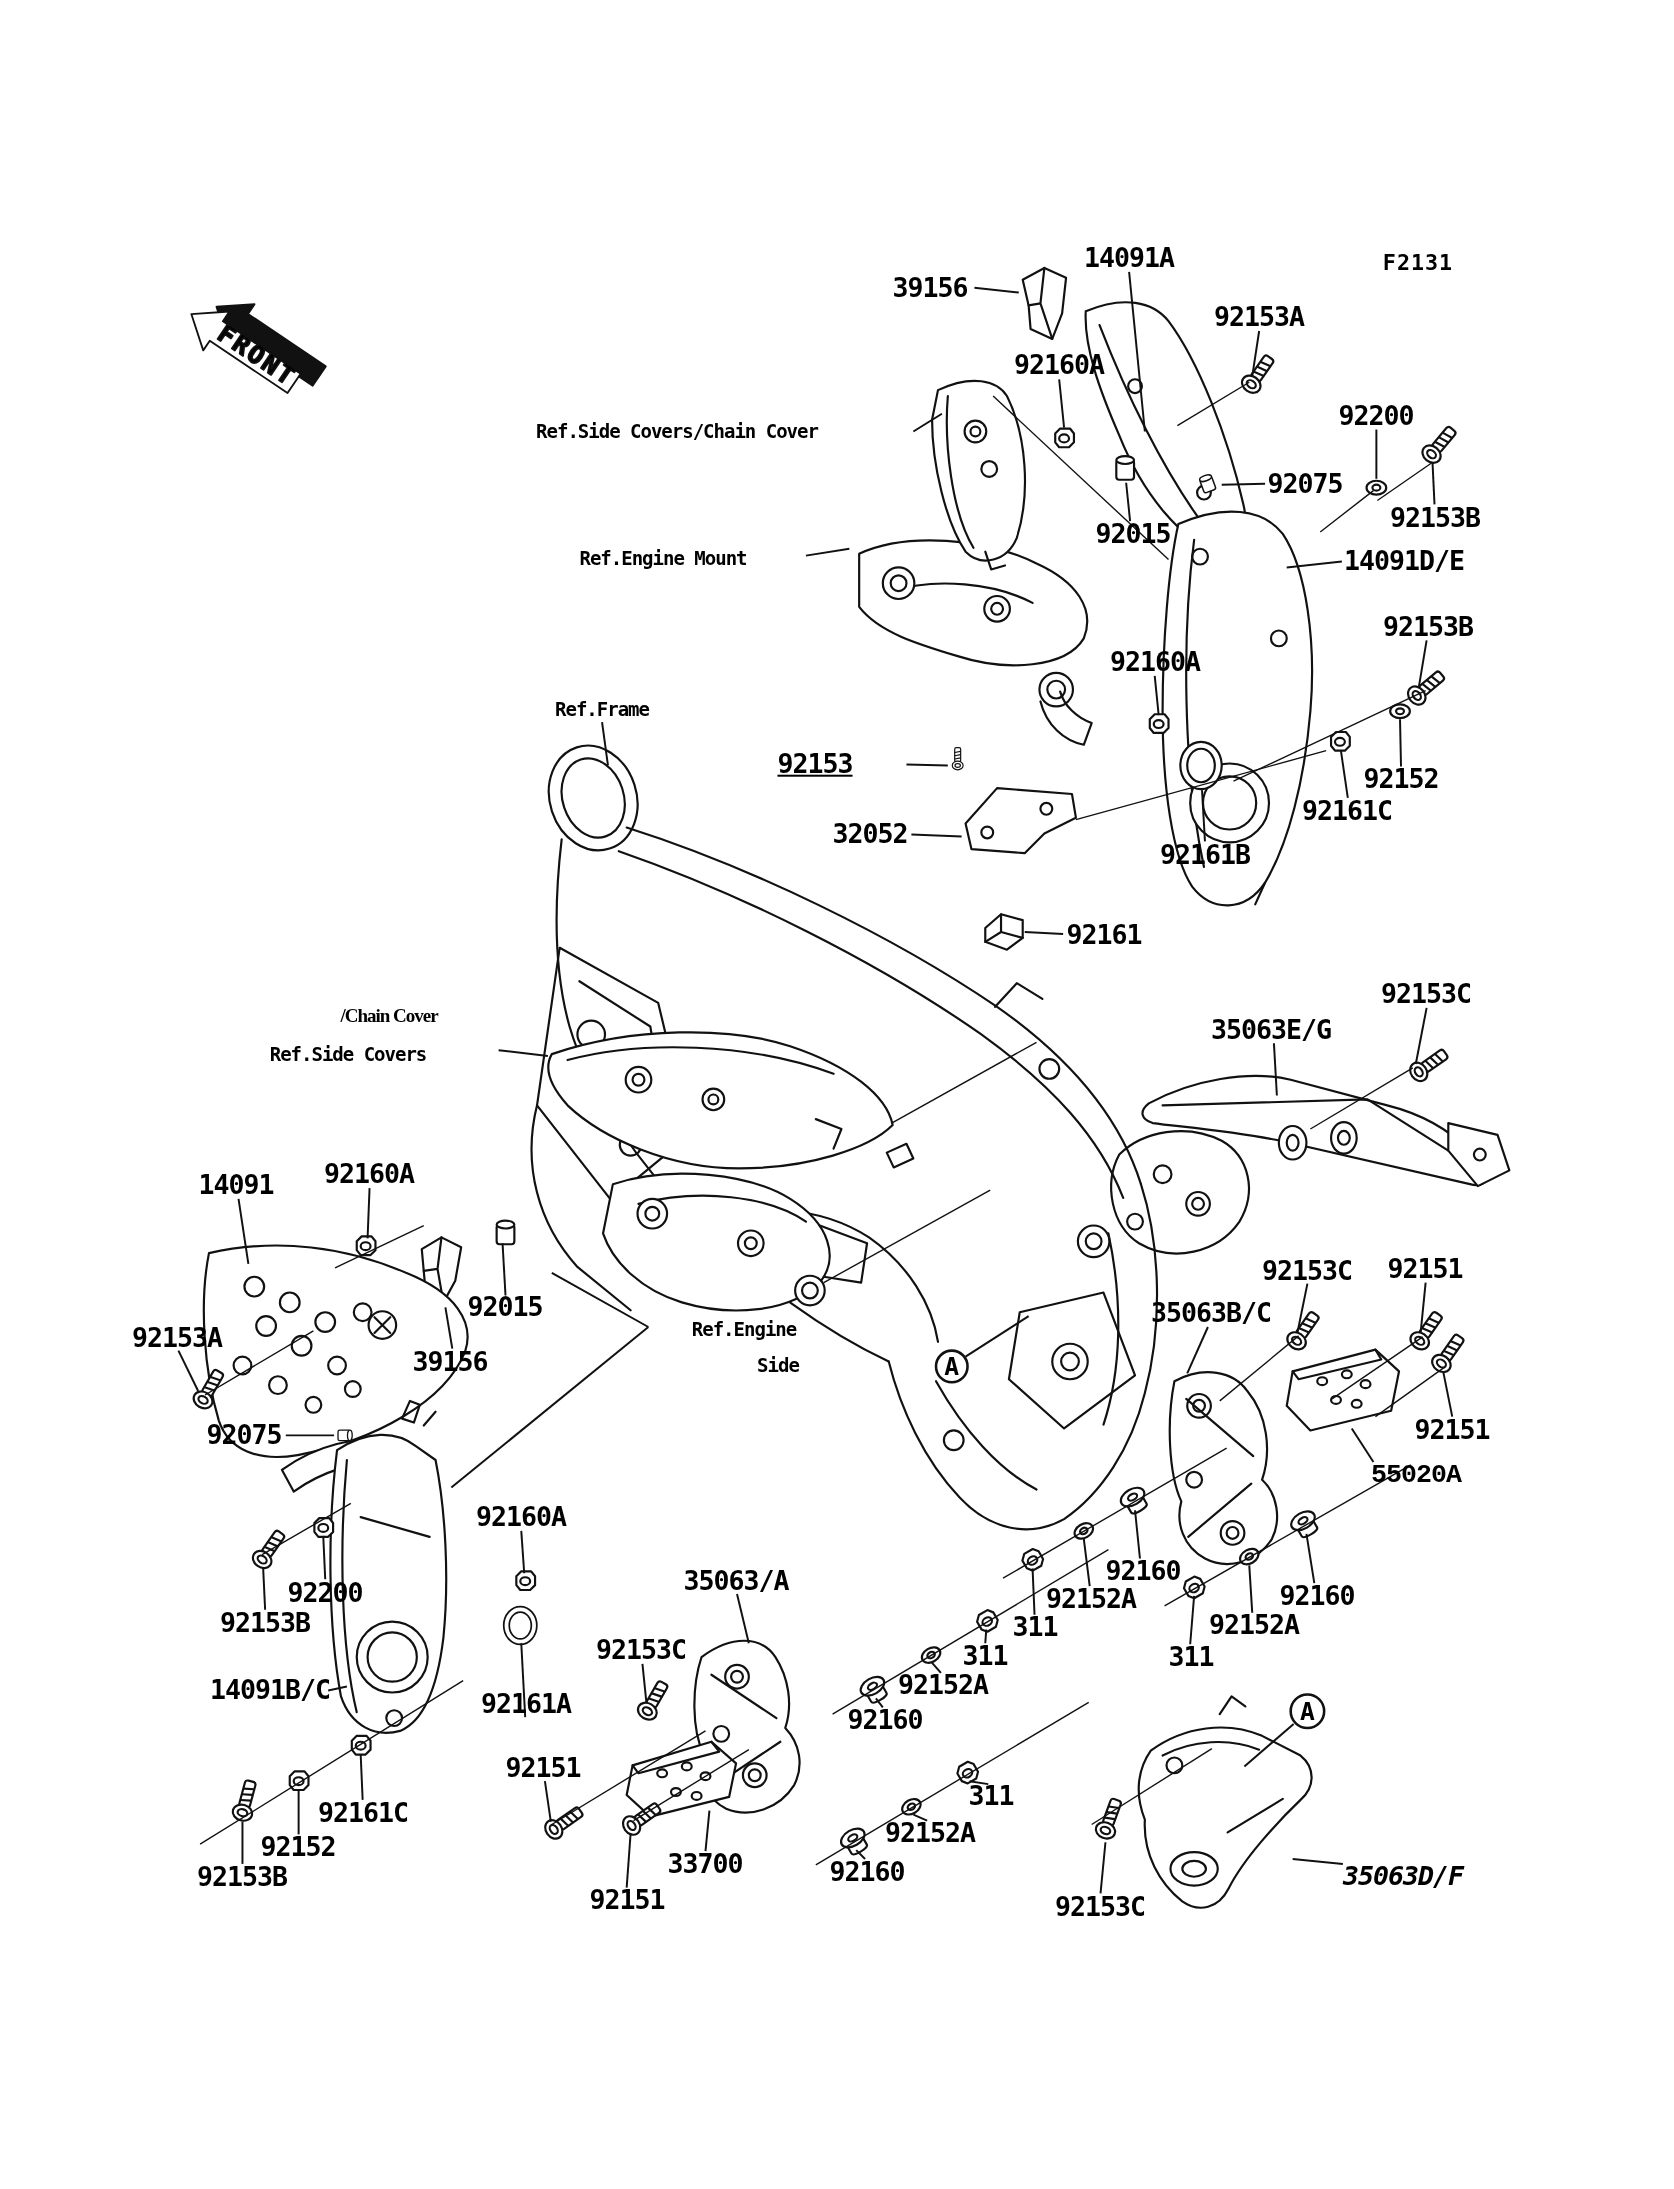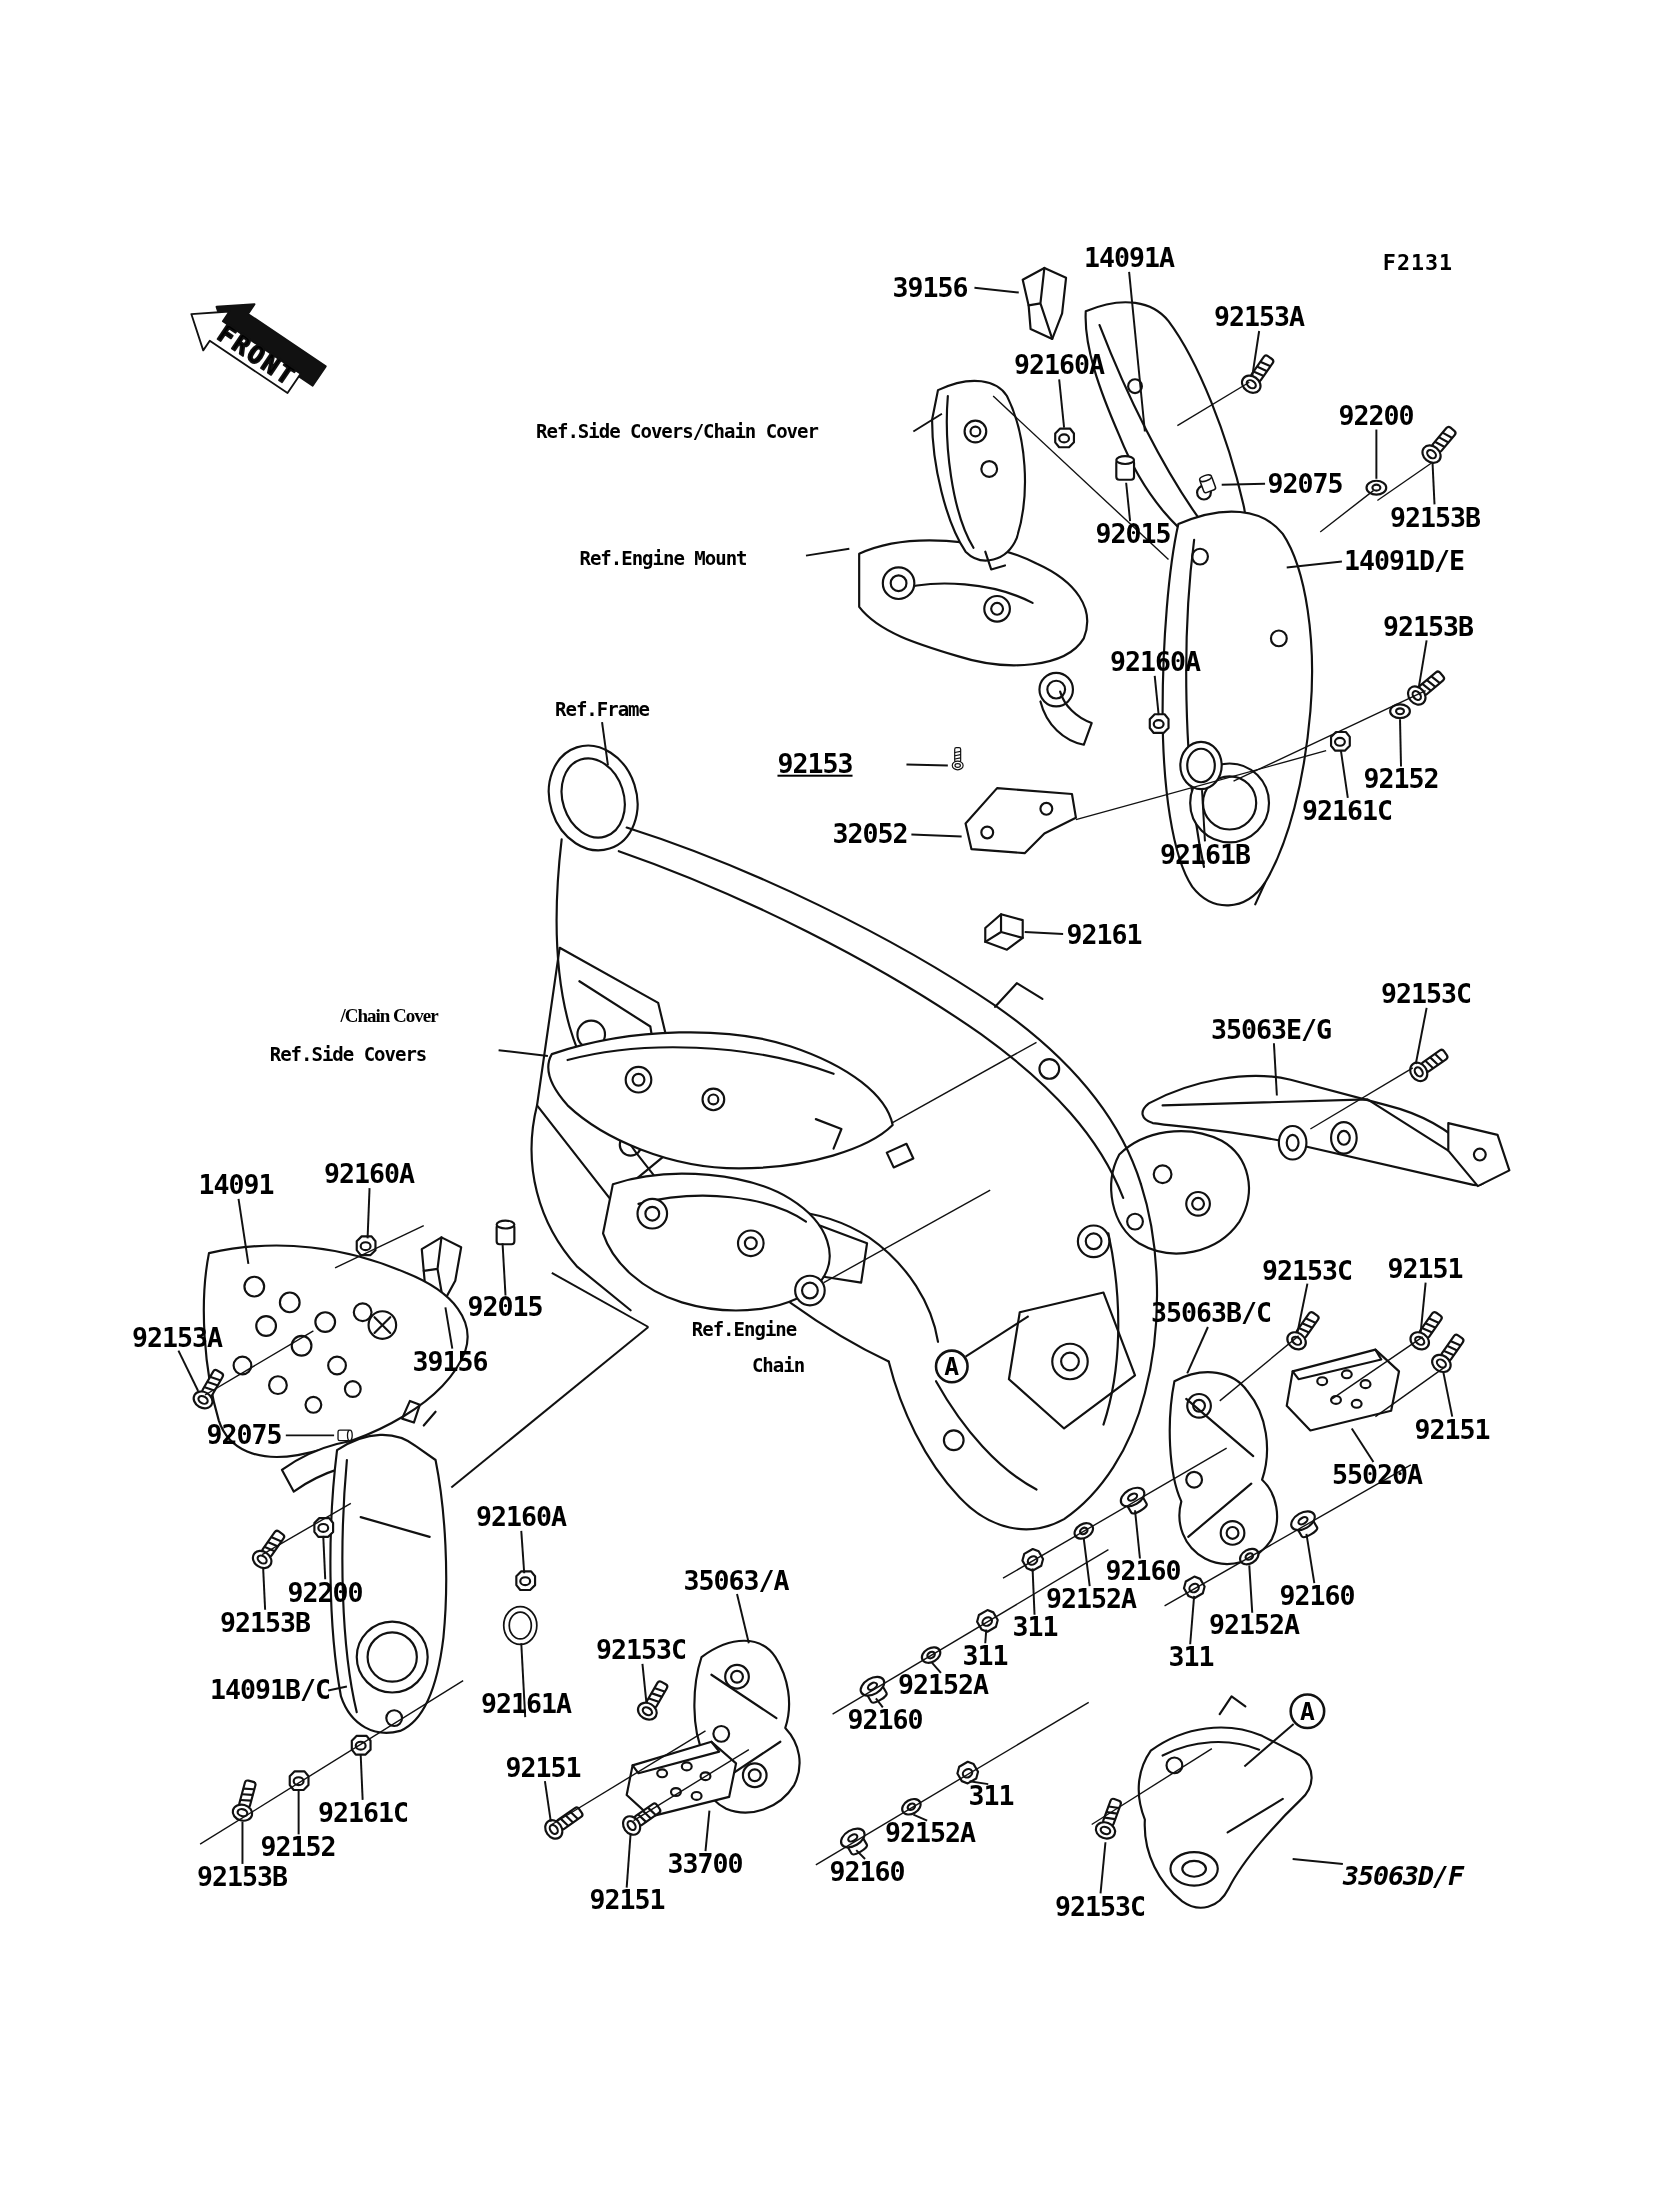--- a/index.html
+++ b/index.html
@@ -463,24 +463,24 @@
     <div class="lbl" style="left: 1143px; top: 1571px;">92160</div>
     <div class="lbl" style="left: 1091px; top: 1599px;">92152A</div>
     <div class="lbl" style="left: 1035px; top: 1627px;">311</div>
     <div class="lbl" style="left: 1317px; top: 1596px;">92160</div>
     <div class="lbl" style="left: 1254px; top: 1625px;">92152A</div>
     <div class="lbl" style="left: 1191px; top: 1657px;">311</div>
     <div class="lbl" style="left: 1307px; top: 1271px;">92153C</div>
     <div class="lbl" style="left: 1425px; top: 1269px;">92151</div>
     <div class="lbl" style="left: 1211px; top: 1313px;">35063B/C</div>
     <div class="lbl" style="left: 1452px; top: 1430px;">92151</div>
-    <div class="lbl" style="left: 1377px; top: 1475px;">55020A</div>
+    <div class="lbl" style="left: 1416px; top: 1475px; font-family: Liberation Mono, monospace;">55020A</div>
     <div class="lbl" style="left: 1403px; top: 1876px; font-style: italic;">35063D/F</div>
     <div class="lbl" style="left: 1100px; top: 1907px;">92153C</div>
     <div class="lbl ref" style="left: 677px; top: 431px;">Ref.Side Covers/Chain Cover</div>
     <div class="lbl ref" style="left: 663px; top: 558px;">Ref.Engine Mount</div>
     <div class="lbl ref" style="left: 602px; top: 709px;">Ref.Frame</div>
     <div class="lbl ref" style="left: 348px; top: 1018px; margin-top: 36px;">Ref.Side Covers</div>
     <div class="lbl ref" style="left: 389px; top: 1015px; font-family: Liberation Serif, serif;">/Chain Cover</div>
     <div class="lbl ref" style="left: 744px; top: 1329px;">Ref.Engine</div>
-    <div class="lbl ref" style="left: 778px; top: 1365px;">Chain</div>
+    <div class="lbl ref" style="left: 778px; top: 1365px;">Side</div>
   </div>
 
 
 </body></html>

